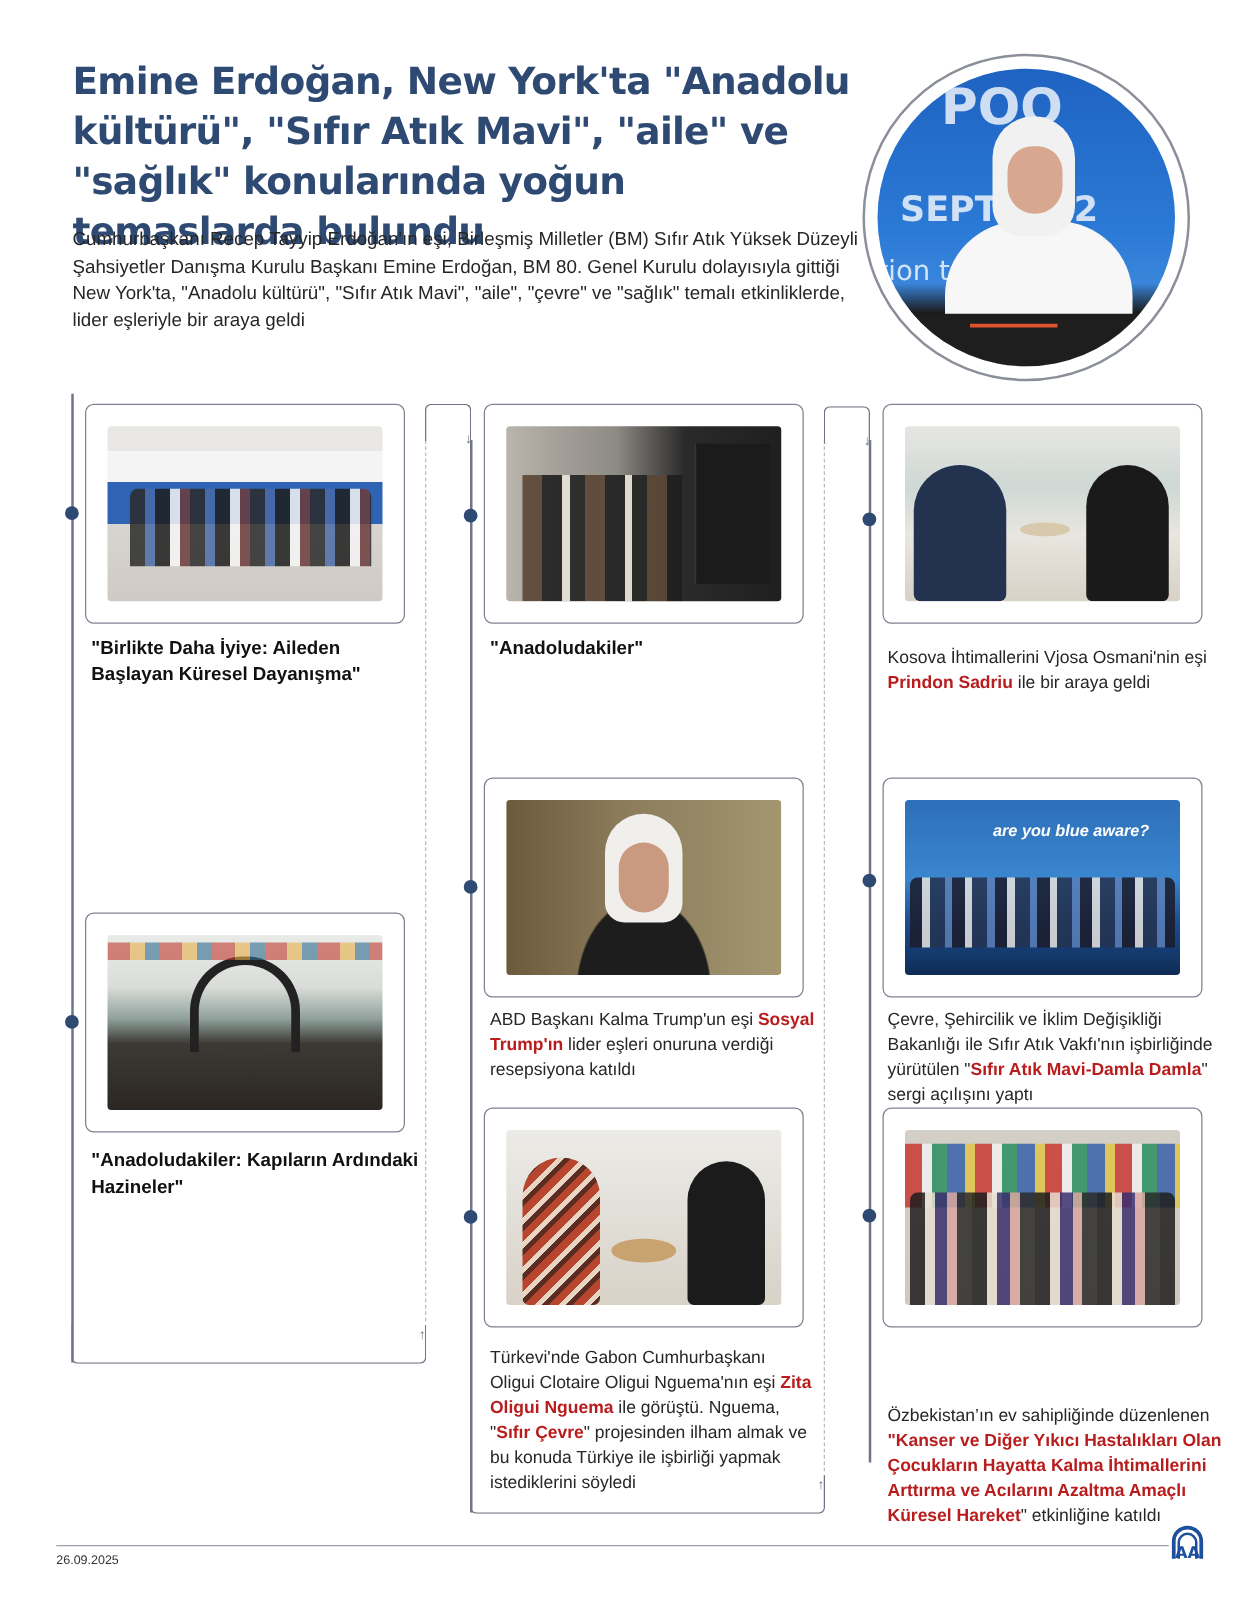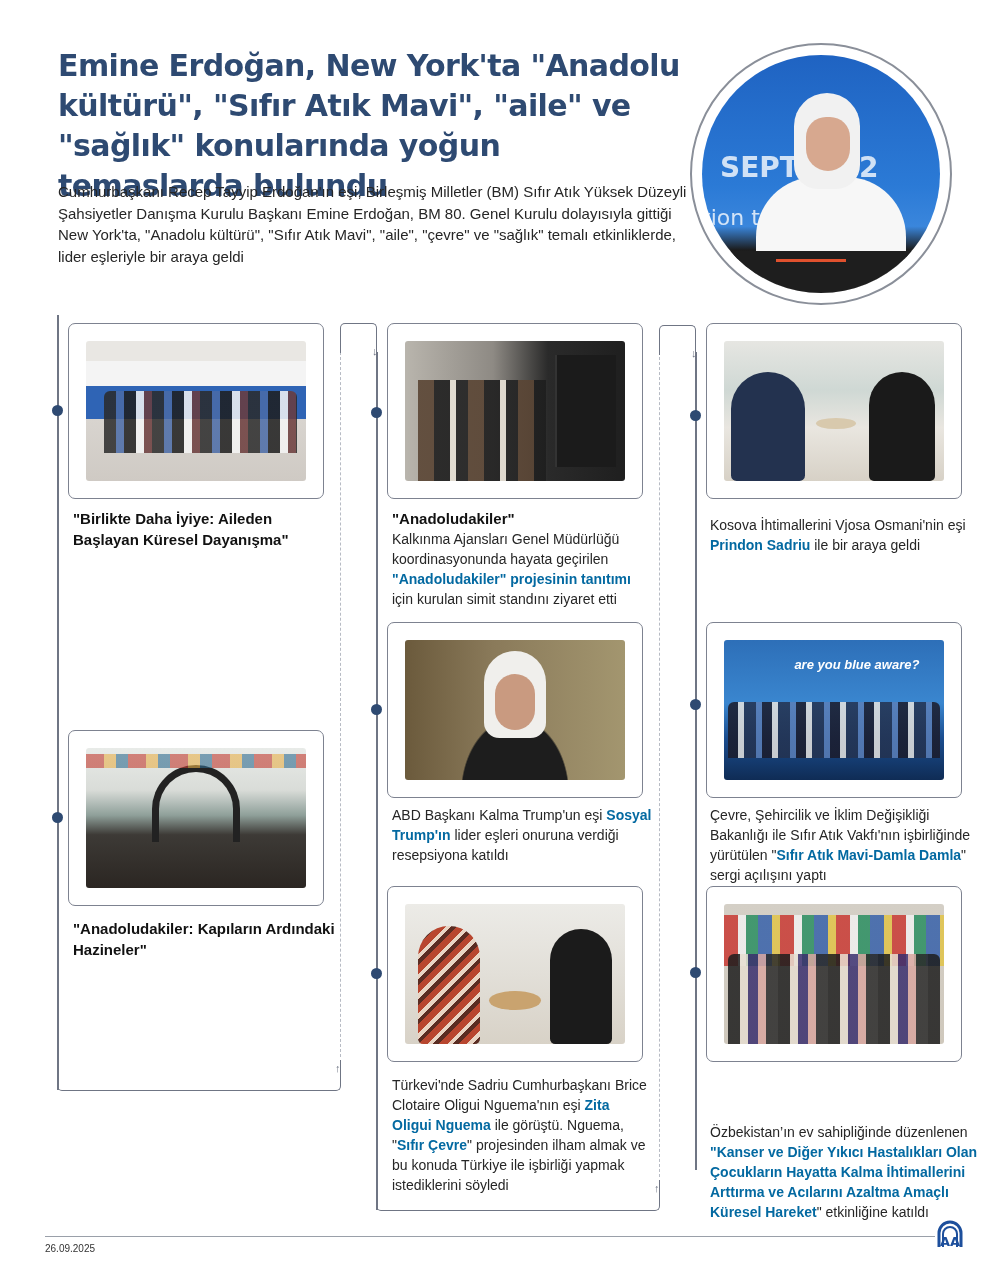--- a/index.html
+++ b/index.html
@@ -25,35 +25,36 @@
   .line { position: absolute; background: #6f7584; }
   .dash { position: absolute; border-left: 1.5px dashed #b7bbc4; width: 0; }
   .dot { position: absolute; width: 11px; height: 11px; border-radius: 50%; background: #2e4a72; }
   .conn { position: absolute; border: 1.5px solid #6f7584; }
   .arrow { position: absolute; font-size: 11px; color: #6f7584; line-height: 10px; }
 
   .card { position: absolute; border: 1.5px solid #7d8290; border-radius: 7px; background: #fff; padding: 17px; }
   .photo { width: 100%; height: 100%; border-radius: 3px; overflow: hidden; position: relative; }
 
   .caption { position: absolute; font-size: 14px; line-height: 20px; color: #262626; }
-  .caption b { color: #0369a1; }
+  .caption b { color: #b91c1c; }
   .cap-title { font-weight: bold; font-size: 15px; line-height: 21px; color: #111; margin-bottom: 6px; }
 
   .footer-line { position: absolute; left: 45px; top: 1236px; width: 890px; height: 1px; background: #9aa0a9; }
   .date { position: absolute; left: 45px; top: 1243px; font-size: 10px; color: #333; }
   .logo { position: absolute; left: 935px; top: 1219px; width: 30px; height: 30px; }
 </style>
 </head>
 <body>
 
 <h1 class="title">Emine Erdoğan, New York'ta "Anadolu kültürü", "Sıfır Atık Mavi", "aile" ve "sağlık" konularında yoğun temaslarda bulundu</h1>
 <p class="lead">Cumhurbaşkanı Recep Tayyip Erdoğan'ın eşi, Birleşmiş Milletler (BM) Sıfır Atık Yüksek Düzeyli Şahsiyetler Danışma Kurulu Başkanı Emine Erdoğan, BM 80. Genel Kurulu dolayısıyla gittiği New York'ta, "Anadolu kültürü", "Sıfır Atık Mavi", "aile", "çevre" ve "sağlık" temalı etkinliklerde, lider eşleriyle bir araya geldi</p>
 
 <div class="hero">
   <div class="hero-inner">
+    <span class="hero-txt" style="left:8px;top:8px;font-size:40px;">Y POO</span>
     <span class="hero-txt" style="left:18px;top:96px;font-size:28px;">SEPT   ER 2</span>
     <span class="hero-txt" style="left:0px;top:150px;font-size:22px;font-weight:normal;">tion        te</span>
     <div class="hero-body"></div>
     <div class="hero-head"></div>
     <div class="hero-face"></div>
     <div class="hero-desk"></div>
     <div class="hero-led"></div>
   </div>
 </div>
 
@@ -91,21 +92,20 @@
 </div>
 
 <div class="card" style="left:387px;top:323px;width:256px;height:176px;">
   <div class="photo" style="background:linear-gradient(90deg,#b9b5ad 0%,#8e8a84 40%,#2a2a2a 65%,#1f1f1f 100%);">
     <div style="position:absolute;left:6%;top:28%;width:58%;height:72%;background:repeating-linear-gradient(90deg,#5a4534 0 16px,#1e1e1e 16px 32px,#e9e3d8 32px 38px,#222 38px 50px);opacity:0.9;"></div>
     <div style="position:absolute;left:68%;top:10%;width:28%;height:80%;background:#1b1b1b;border-left:2px solid #333;"></div>
   </div>
 </div>
 <div class="caption" style="left:392px;top:508px;width:260px;">
   <div class="cap-title" style="margin-bottom:0;">"Anadoludakiler"</div>
-  <div><span>Kalkınma Ajansları Genel Müdürlüğü koordinasyonunda hayata geçirilen </span><b>"Anadoludakiler" projesinin tanıtımı</b><span> için kurulan simit standını ziyaret etti</span></div>
 </div>
 
 <div class="card" style="left:706px;top:323px;width:256px;height:176px;">
   <div class="photo" style="background:linear-gradient(180deg,#e6e6e2 0%,#cfd8d4 35%,#e9e6e0 62%,#d7d1c6 100%);">
     <div style="position:absolute;left:3%;top:22%;width:34%;height:78%;background:#23324f;border-radius:40px 40px 6px 6px;"></div>
     <div style="position:absolute;left:66%;top:22%;width:30%;height:78%;background:#1a1a1a;border-radius:40px 40px 6px 6px;"></div>
     <div style="position:absolute;left:42%;top:55%;width:18%;height:8%;background:#d8c9ad;border-radius:50%;"></div>
   </div>
 </div>
 <div class="caption" style="left:710px;top:515px;width:260px;">
@@ -143,21 +143,21 @@
 </div>
 
 <div class="card" style="left:387px;top:886px;width:256px;height:176px;">
   <div class="photo" style="background:linear-gradient(180deg,#ecebe7 0%,#e2dfd8 50%,#d8d2c7 100%);">
     <div style="position:absolute;left:6%;top:16%;width:28%;height:84%;background:repeating-linear-gradient(135deg,#b8462f 0 6px,#e9d5c4 6px 10px,#5a2c22 10px 14px);border-radius:36px 36px 6px 6px;"></div>
     <div style="position:absolute;left:66%;top:18%;width:28%;height:82%;background:#1b1b1b;border-radius:36px 36px 6px 6px;"></div>
     <div style="position:absolute;left:38%;top:62%;width:24%;height:14%;background:#c9a36f;border-radius:50%;"></div>
   </div>
 </div>
 <div class="caption" style="left:392px;top:1075px;width:260px;">
-  <div><span>Türkevi'nde Sadriu Cumhurbaşkanı Brice Clotaire Oligui Nguema'nın eşi </span><b>Zita Oligui Nguema</b><span> ile görüştü. Nguema, "</span><b>Sıfır Çevre</b><span>" projesinden ilham almak ve bu konuda Türkiye ile işbirliği yapmak istediklerini söyledi</span></div>
+  <div><span>Türkevi'nde Gabon Cumhurbaşkanı Oligui Clotaire Oligui Nguema'nın eşi </span><b>Zita Oligui Nguema</b><span> ile görüştü. Nguema, "</span><b>Sıfır Çevre</b><span>" projesinden ilham almak ve bu konuda Türkiye ile işbirliği yapmak istediklerini söyledi</span></div>
 </div>
 
 <div class="card" style="left:706px;top:886px;width:256px;height:176px;">
   <div class="photo" style="background:linear-gradient(180deg,#d4cfc6 0%,#cfc8bc 100%);">
     <div style="position:absolute;left:0;top:8%;width:100%;height:36%;background:repeating-linear-gradient(90deg,#c8302a 0 14px,#f2f2f2 14px 22px,#1f8a5a 22px 34px,#2d5aa8 34px 48px,#e2c340 48px 56px);opacity:0.8;"></div>
     <div style="position:absolute;left:2%;right:2%;top:36%;height:64%;background:repeating-linear-gradient(90deg,#1d1d1d 0 12px,#e6ddd0 12px 20px,#3a2f6e 20px 30px,#d9a7a0 30px 38px,#2a2a2a 38px 50px);opacity:0.85;border-radius:6px 6px 0 0;"></div>
   </div>
 </div>
 <div class="caption" style="left:710px;top:1122px;width:275px;">
   <div><span>Özbekistan’ın ev sahipliğinde düzenlenen </span><b>"Kanser ve Diğer Yıkıcı Hastalıkları Olan Çocukların Hayatta Kalma İhtimallerini Arttırma ve Acılarını Azaltma Amaçlı Küresel Hareket</b><span>" etkinliğine katıldı</span></div>

